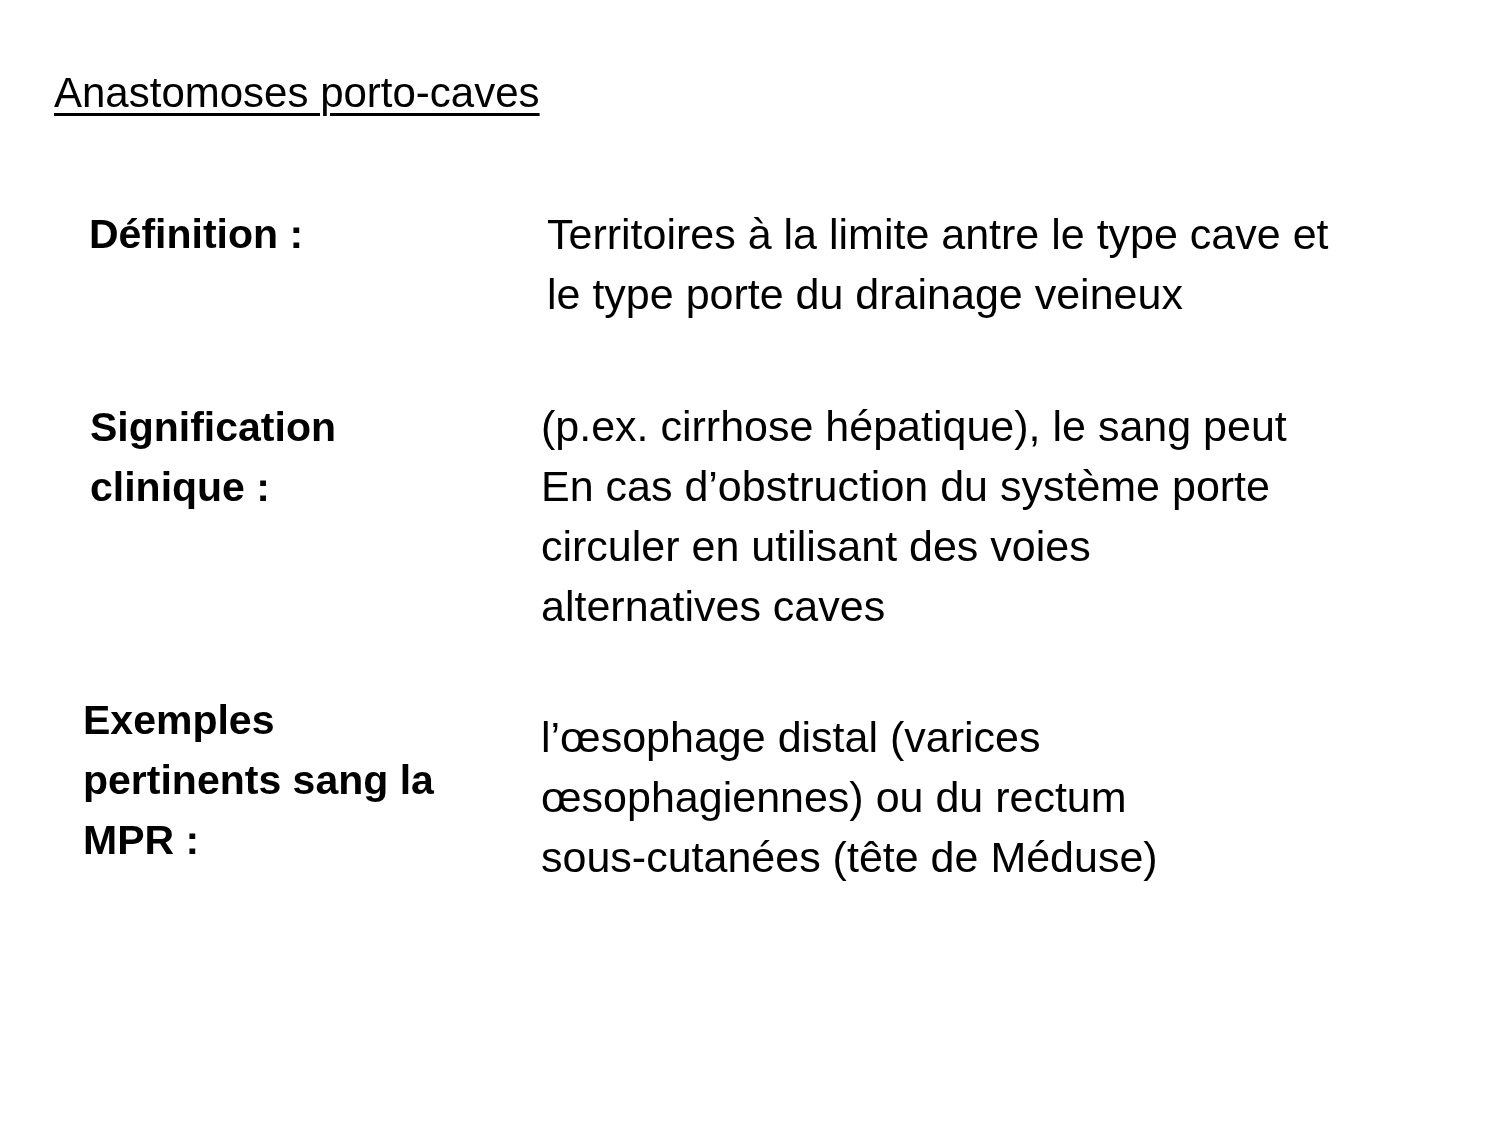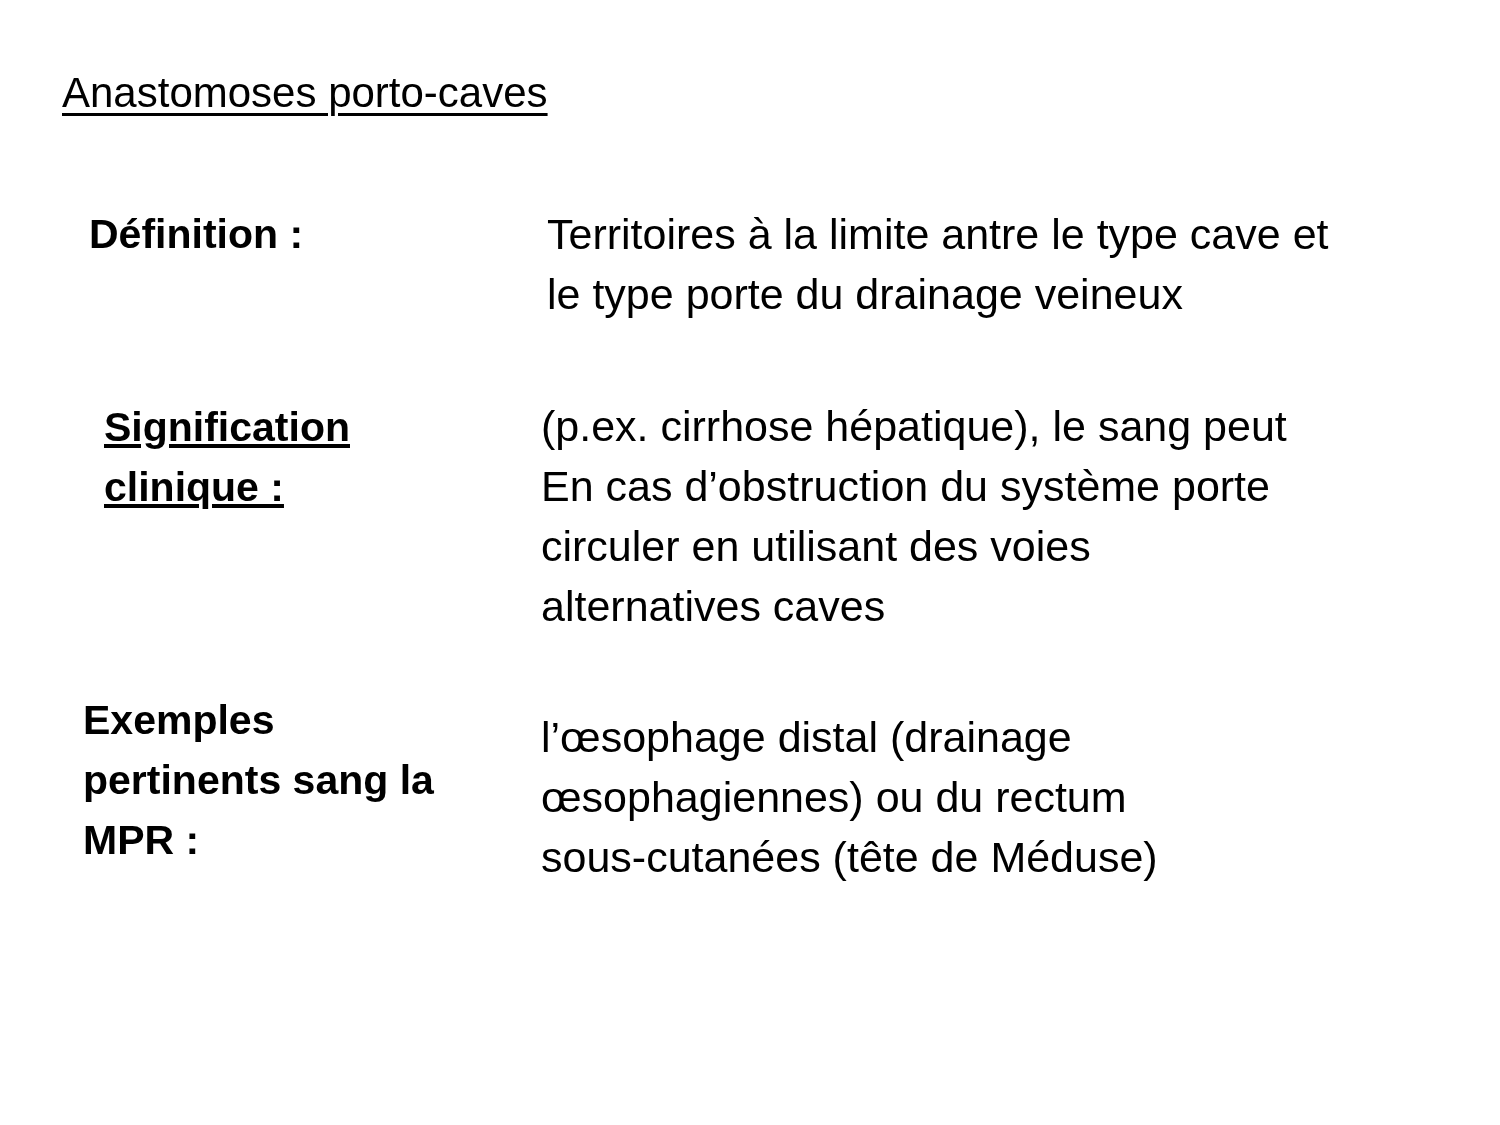--- a/index.html
+++ b/index.html
@@ -18,41 +18,40 @@
     .slide-title {
       position: absolute;
       left: 54px;
       top: 68px;
       font-size: 42px;
       line-height: 50px;
       text-decoration: underline;
       text-decoration-thickness: 3px;
       text-underline-offset: 6px;
       white-space: nowrap;
-      margin-left: 8px;
     }
     .term {
       position: absolute;
       font-size: 41px;
       font-weight: bold;
       line-height: 60px;
       margin-left: 36px;
     }
     .term .line { display: block; white-space: nowrap; }
     .desc {
       position: absolute;
       font-size: 43px;
       line-height: 60px;
     }
     .desc .line { display: block; white-space: nowrap; }
 
     #term-definition { left: 53px; top: 204px; }
     #desc-definition { left: 547px; top: 204px; }
 
-    #term-signification { left: 68px; top: 397px; text-decoration: underline; }
+    #term-signification { left: 54px; top: 397px; }
     #desc-signification { left: 541px; top: 396px; }
 
     #term-exemples { left: 47px; top: 690px; }
     #desc-exemples { left: 541px; top: 707px; }
   </style>
 </head>
 <body>
 
 <div class="slide-title">Anastomoses porto-caves</div>
 
@@ -74,16 +73,16 @@
   <span class="line">circuler en utilisant des voies</span>
   <span class="line">alternatives caves</span>
 </div>
 
 <div class="term" id="term-exemples">
   <span class="line">Exemples</span>
   <span class="line">pertinents sang la</span>
   <span class="line">MPR :</span>
 </div>
 <div class="desc" id="desc-exemples">
-  <span class="line">l’œsophage distal (drainage</span>
+  <span class="line">l’œsophage distal (varices</span>
   <span class="line">œsophagiennes) ou du rectum</span>
   <span class="line">sous-cutanées (tête de Méduse)</span>
 </div>
 
 </body></html>

